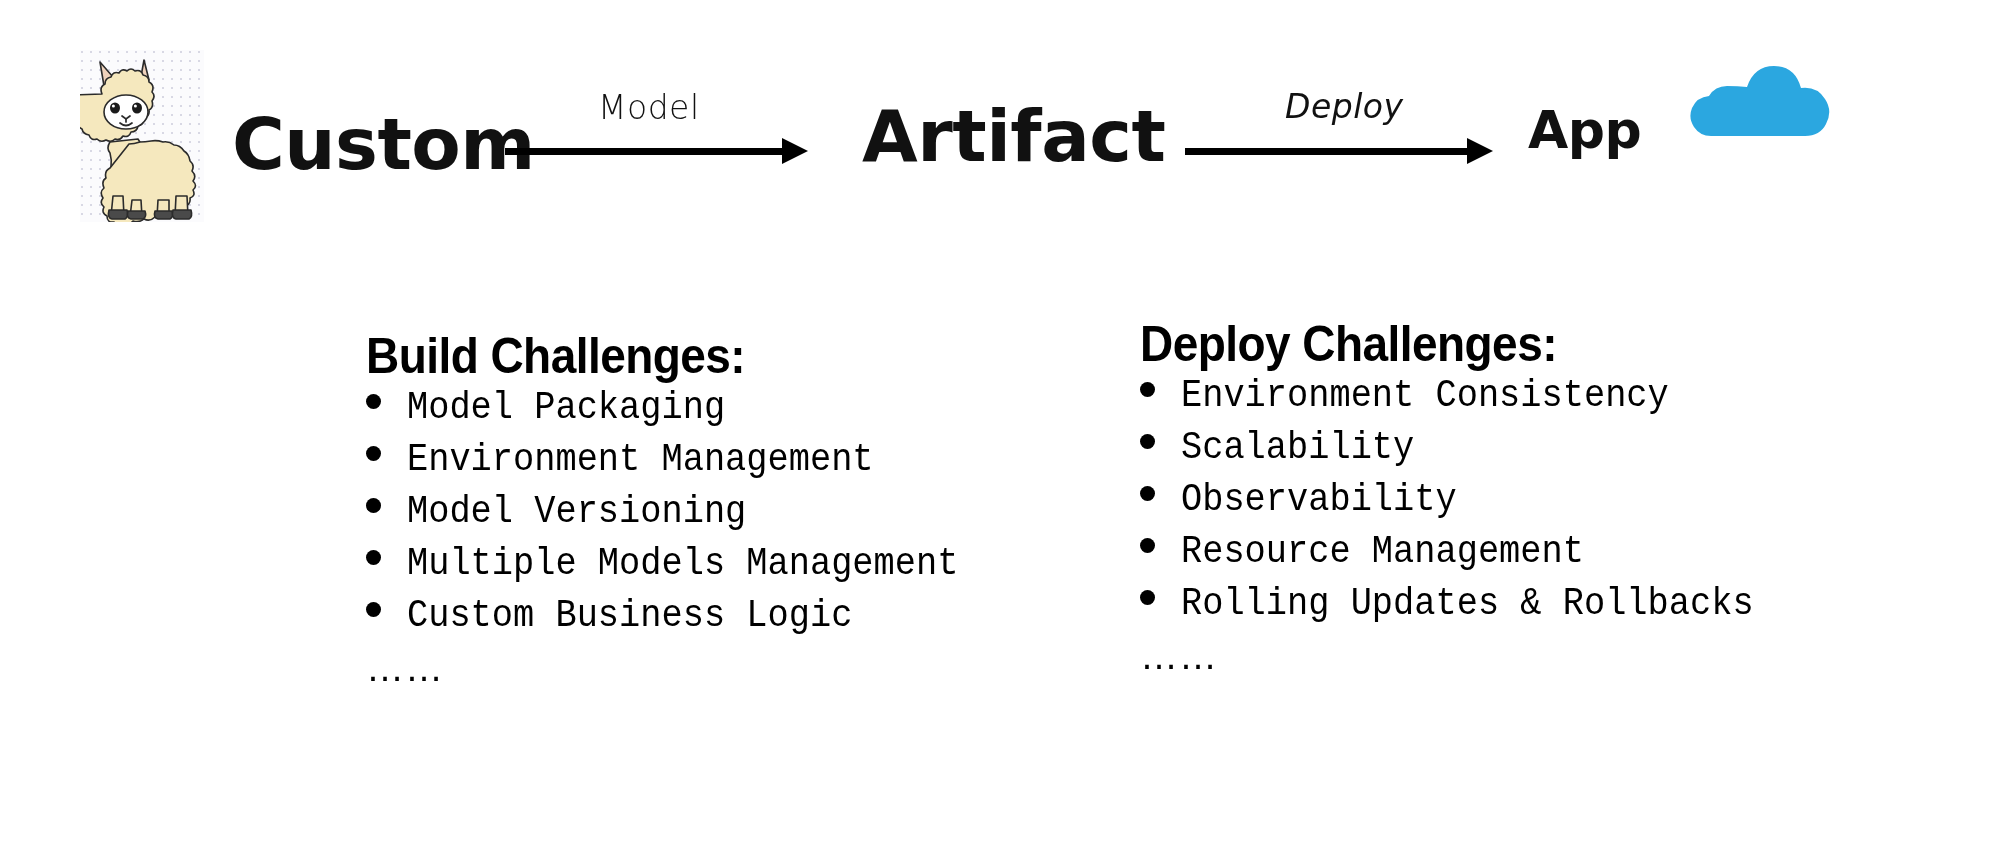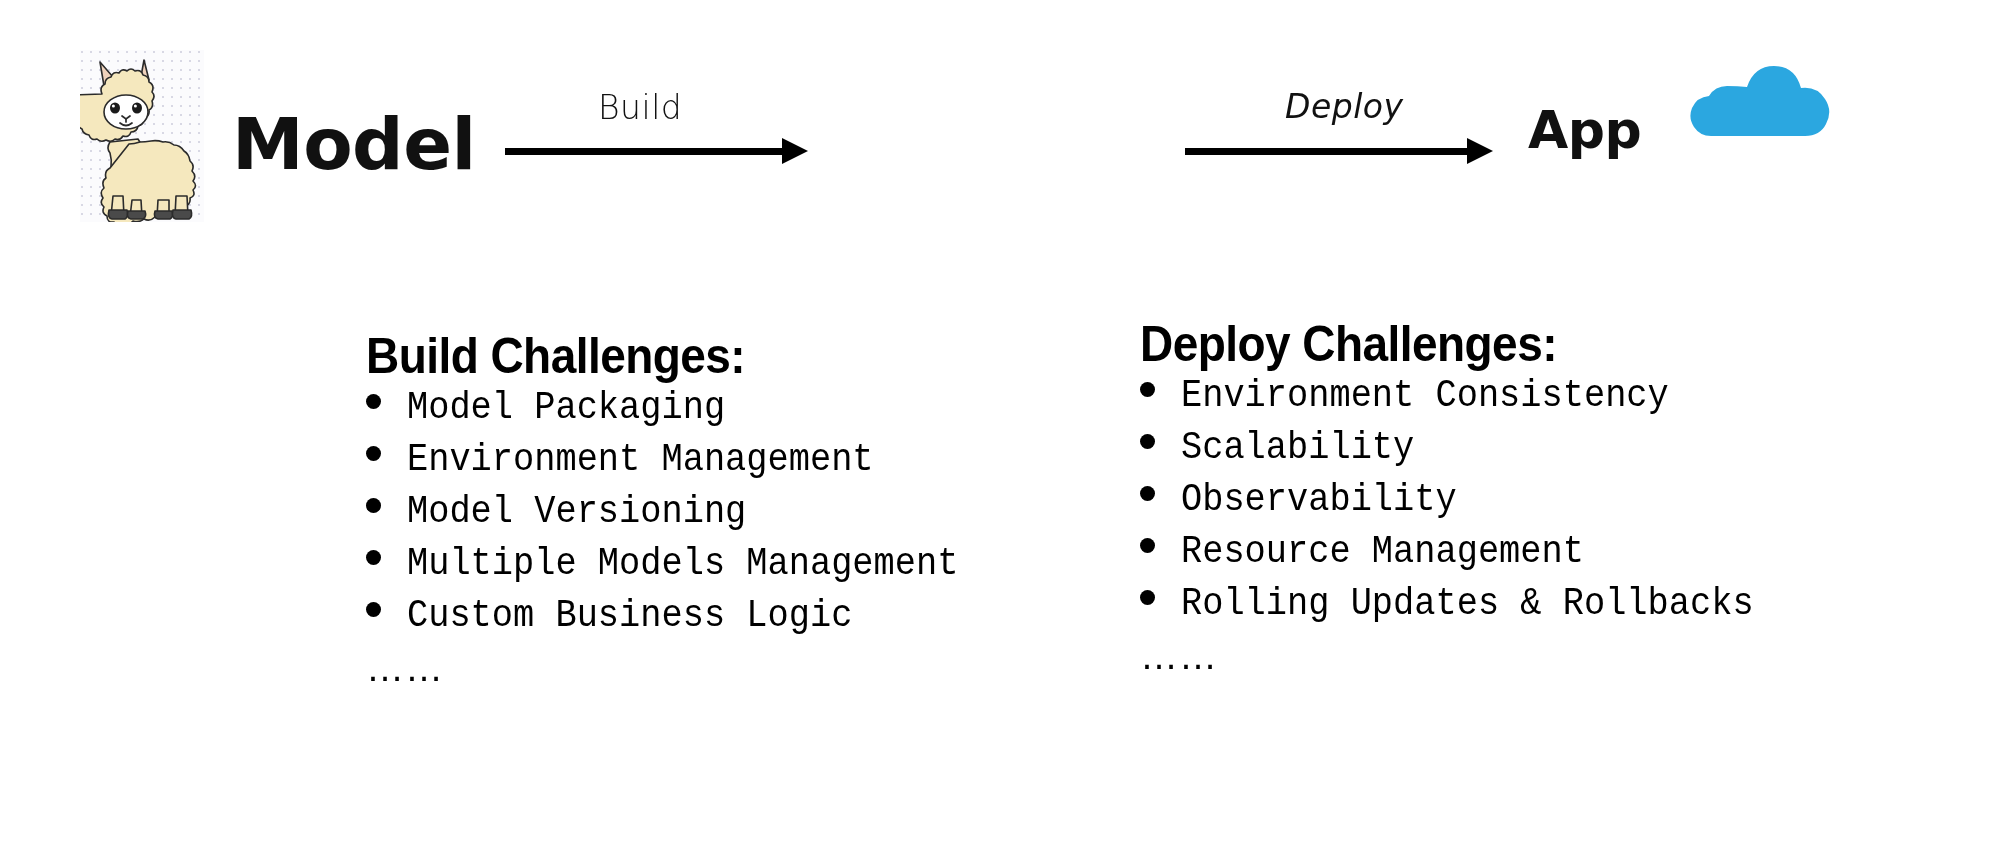--- a/index.html
+++ b/index.html
@@ -203,28 +203,29 @@
       <circle cx="55.4" cy="56" r="1.5" fill="#FFFFFF"></circle>
 
       <g fill="none" stroke="#2B2B2B" stroke-width="1.7" stroke-linecap="round">
         <path d="M42 66 L46 69 L50 66"></path>
         <path d="M46 69 L46 72"></path>
         <path d="M40 73q6 5 12 0"></path>
       </g>
     </svg>
   </div>
 
-  <div class="stage-label" id="label-model">Model</div>
+  <div class="stage-label" id="label-model">Custom</div>
 
   <div class="arrow-group" id="arrow-build">
-    <div class="arrow-text">Build</div>
+    <div class="arrow-text">Model</div>
     <div class="arrow-line"></div>
     <div class="arrow-head"></div>
   </div>
 
+  <div class="stage-label" id="label-artifact">Artifact</div>
 
   <div class="arrow-group" id="arrow-deploy">
     <div class="arrow-text">Deploy</div>
     <div class="arrow-line"></div>
     <div class="arrow-head"></div>
   </div>
 
   <div class="stage-label" id="label-app">App</div>
 
   <svg id="cloud-icon" viewBox="0 0 152 92">

